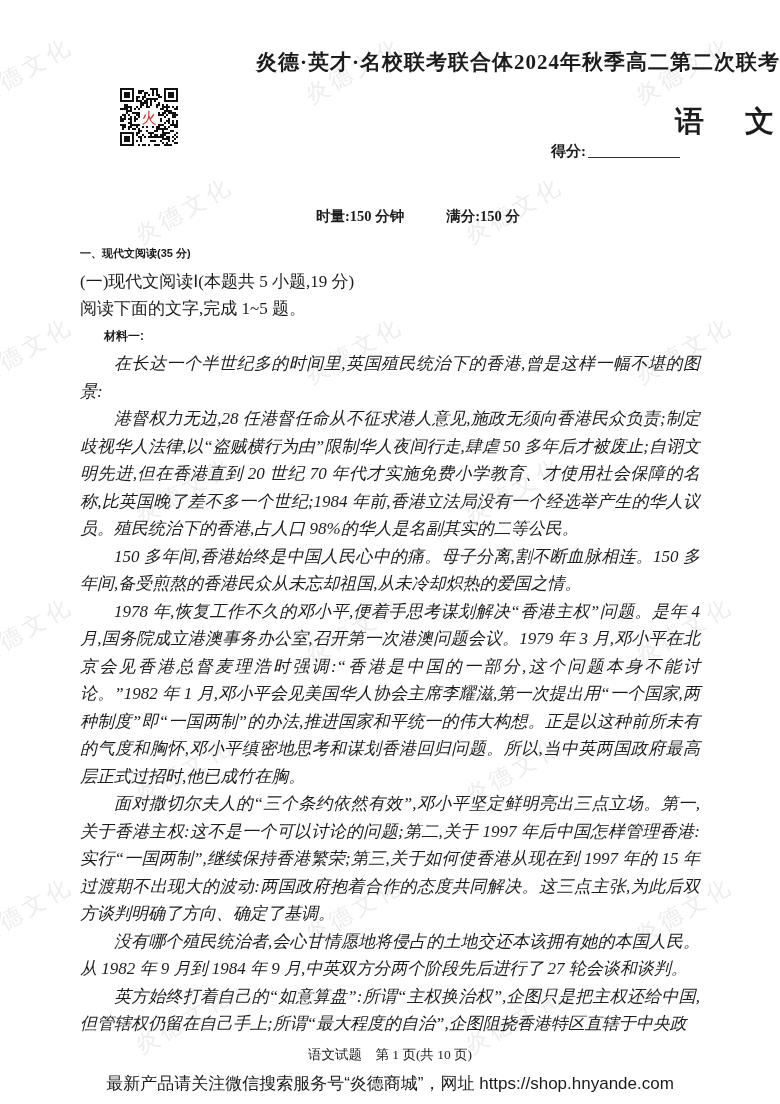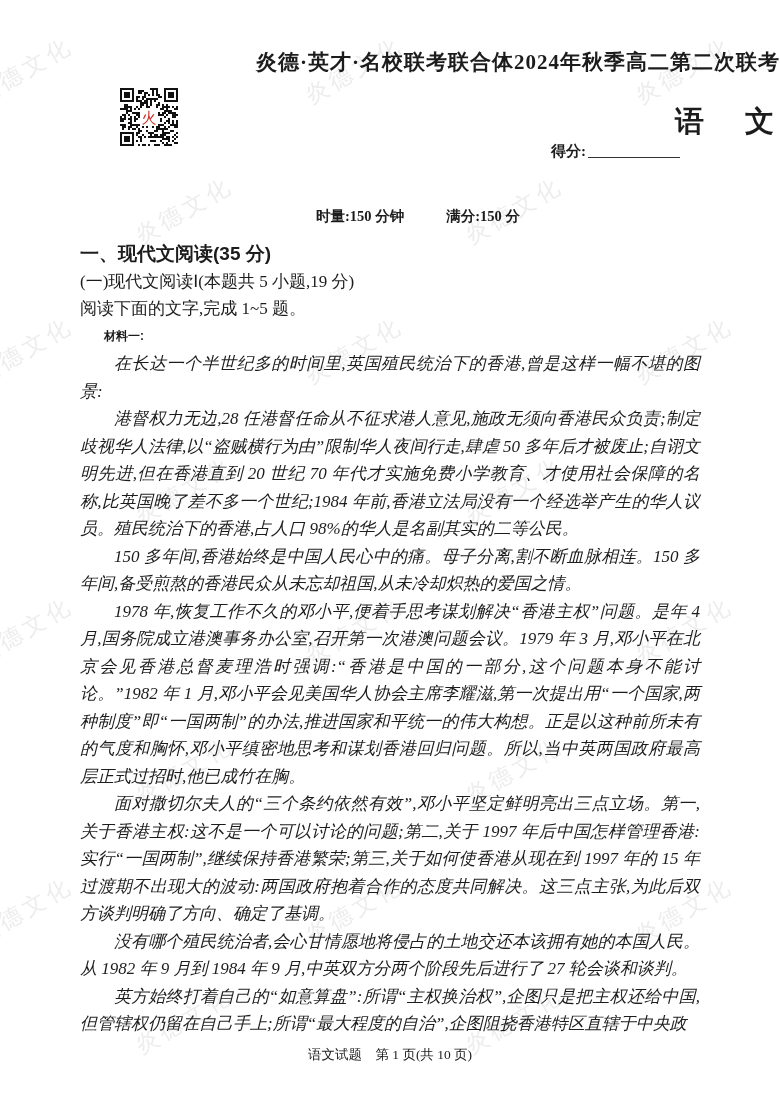--- a/index.html
+++ b/index.html
@@ -43,21 +43,21 @@
   .meta-row .inner{display:inline-block;transform:translateX(28px);margin-top:36px;}
   .meta-row .gap{display:inline-block;width:42px;}
   
   .content{
     margin:14px 80px 0 80px;
     line-height:27.5px;font-size:17px;
     text-align:justify;text-justify:inter-ideograph;
   }
   .h-part{
     font-family:"Liberation Sans",sans-serif;
-    font-weight:bold;font-size:19px;margin:0;
+    font-weight:bold;font-size:11px;margin:0;
   }
   .h-sub{margin:0;}
   .instruction{margin:0;}
   .material{
     font-family:"Liberation Sans",sans-serif;
     font-weight:bold;font-size:12px;margin:0;text-indent:2em;
   }
   .content p.body{margin:0;text-indent:2em;font-style:italic;}
   
   .footer-page{
@@ -403,14 +403,15 @@
       <p class="body">港督权力无边,28 任港督任命从不征求港人意见,施政无须向香港民众负责;制定歧视华人法律,以“盗贼横行为由”限制华人夜间行走,肆虐 50 多年后才被废止;自诩文明先进,但在香港直到 20 世纪 70 年代才实施免费小学教育、才使用社会保障的名称,比英国晚了差不多一个世纪;1984 年前,香港立法局没有一个经选举产生的华人议员。殖民统治下的香港,占人口 98%的华人是名副其实的二等公民。</p>
       <p class="body">150 多年间,香港始终是中国人民心中的痛。母子分离,割不断血脉相连。150 多年间,备受煎熬的香港民众从未忘却祖国,从未冷却炽热的爱国之情。</p>
       <p class="body">1978 年,恢复工作不久的邓小平,便着手思考谋划解决“香港主权”问题。是年 4 月,国务院成立港澳事务办公室,召开第一次港澳问题会议。1979 年 3 月,邓小平在北京会见香港总督麦理浩时强调:“香港是中国的一部分,这个问题本身不能讨论。”1982 年 1 月,邓小平会见美国华人协会主席李耀滋,第一次提出用“一个国家,两种制度”即“一国两制”的办法,推进国家和平统一的伟大构想。正是以这种前所未有的气度和胸怀,邓小平缜密地思考和谋划香港回归问题。所以,当中英两国政府最高层正式过招时,他已成竹在胸。</p>
       <p class="body">面对撒切尔夫人的“三个条约依然有效”,邓小平坚定鲜明亮出三点立场。第一,关于香港主权:这不是一个可以讨论的问题;第二,关于 1997 年后中国怎样管理香港:实行“一国两制”,继续保持香港繁荣;第三,关于如何使香港从现在到 1997 年的 15 年过渡期不出现大的波动:两国政府抱着合作的态度共同解决。这三点主张,为此后双方谈判明确了方向、确定了基调。</p>
       <p class="body">没有哪个殖民统治者,会心甘情愿地将侵占的土地交还本该拥有她的本国人民。从 1982 年 9 月到 1984 年 9 月,中英双方分两个阶段先后进行了 27 轮会谈和谈判。</p>
       <p class="body">英方始终打着自己的“如意算盘”:所谓“主权换治权”,企图只是把主权还给中国,但管辖权仍留在自己手上;所谓“最大程度的自治”,企图阻挠香港特区直辖于中央政</p>
     </div>
   </div>
 
   <div class="footer-page">语文试题　第 1 页(共 10 页)</div>
+  <div class="footer-promo">最新产品请关注微信搜索服务号“炎德商城”，网址 https://shop.hnyande.com</div>
 
 </div>
 
 </body></html>

